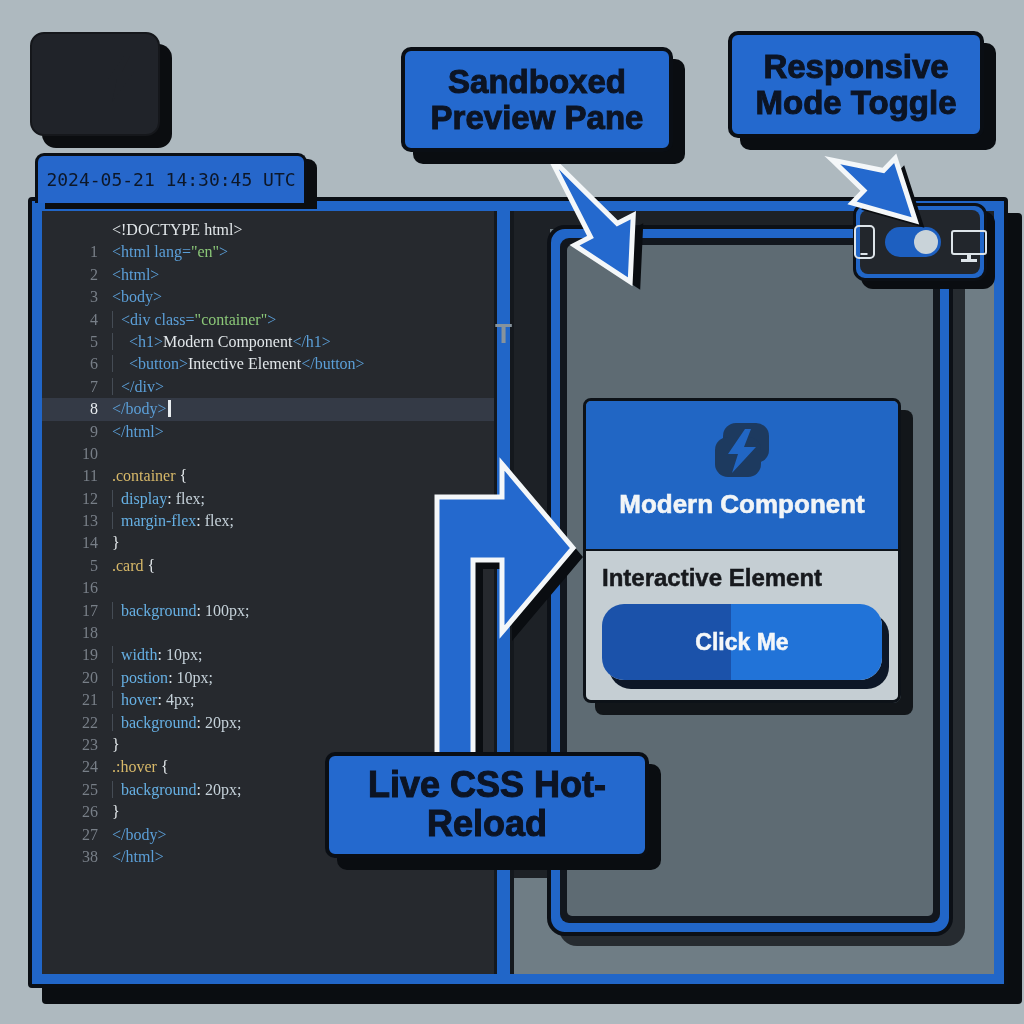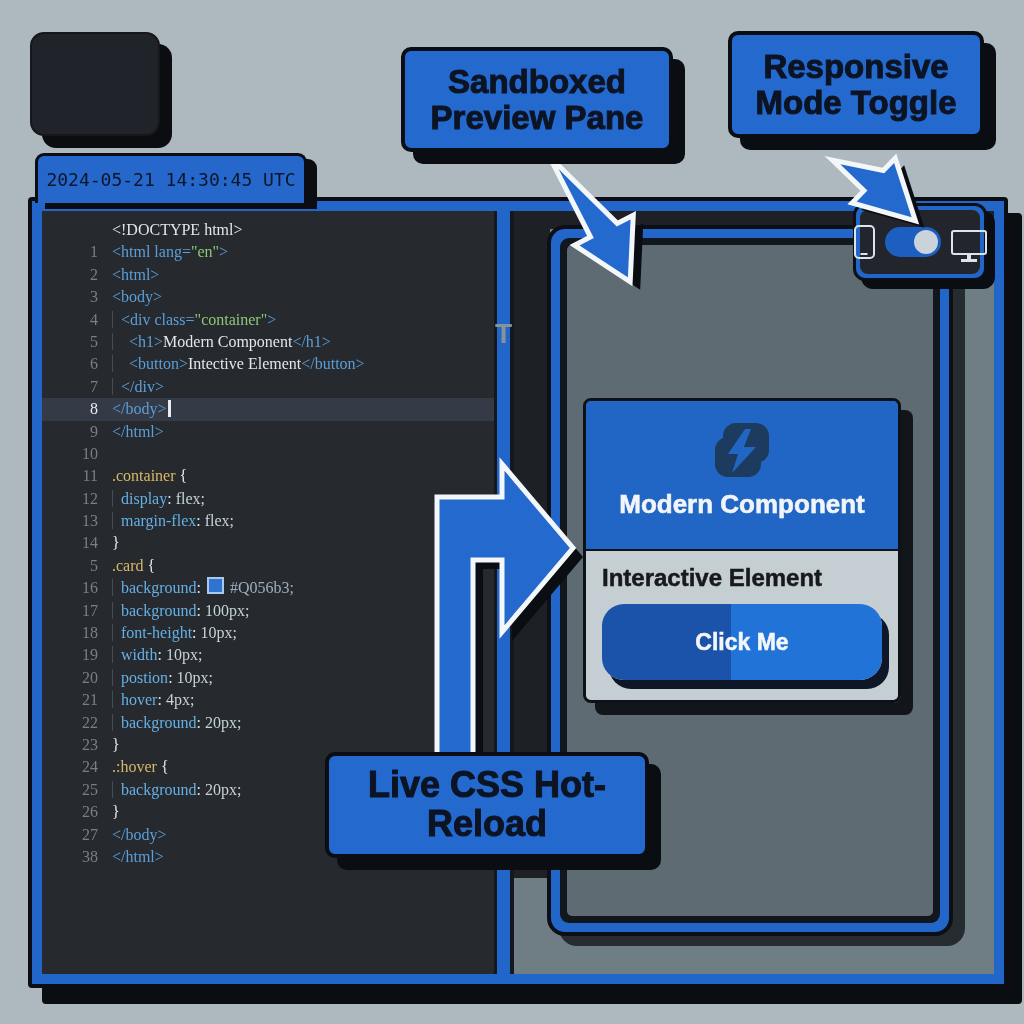--- a/index.html
+++ b/index.html
@@ -172,29 +172,27 @@
           <div class="row">
             <span class="num">14</span>
             <span class="code"><span class="tok-pl">}</span></span>
           </div>
           <div class="row">
             <span class="num">5</span>
             <span class="code"><span class="tok-sel">.card</span><span class="tok-pl"> {</span></span>
           </div>
           <div class="row">
             <span class="num">16</span>
-            <span class="code"><span class="tok-ind">  </span><span class="tok-prop">background</span><span class="tok-pl">: </span><span class="swatch"></span><span class="tok-hex">#Q056b3;</span></span>
           </div>
           <div class="row">
             <span class="num">17</span>
             <span class="code"><span class="tok-ind">  </span><span class="tok-prop">background</span><span class="tok-pl">: </span><span class="tok-val">100px;</span></span>
           </div>
           <div class="row">
             <span class="num">18</span>
-            <span class="code"><span class="tok-ind">  </span><span class="tok-prop">font-height</span><span class="tok-pl">: </span><span class="tok-val">10px;</span></span>
           </div>
           <div class="row">
             <span class="num">19</span>
             <span class="code"><span class="tok-ind">  </span><span class="tok-prop">width</span><span class="tok-pl">: </span><span class="tok-val">10px;</span></span>
           </div>
           <div class="row">
             <span class="num">20</span>
             <span class="code"><span class="tok-ind">  </span><span class="tok-prop">postion</span><span class="tok-pl">: </span><span class="tok-val">10px;</span></span>
           </div>
           <div class="row">

